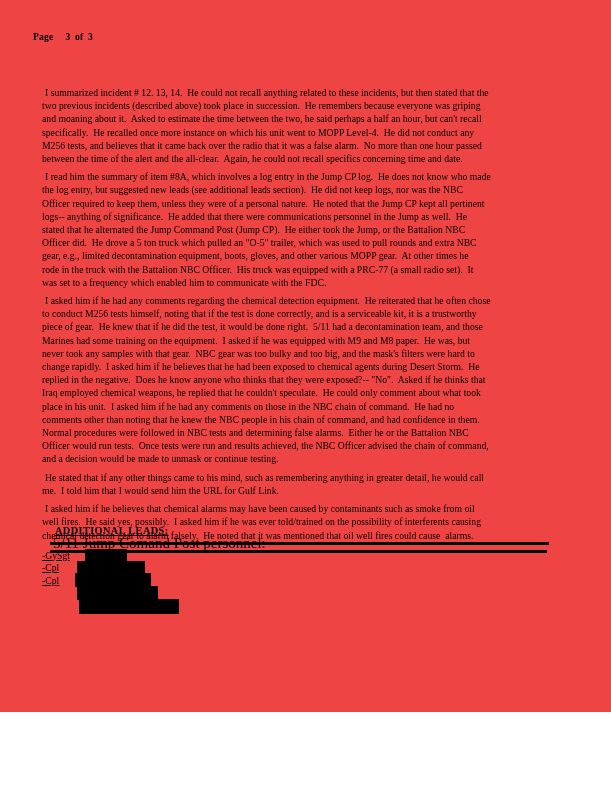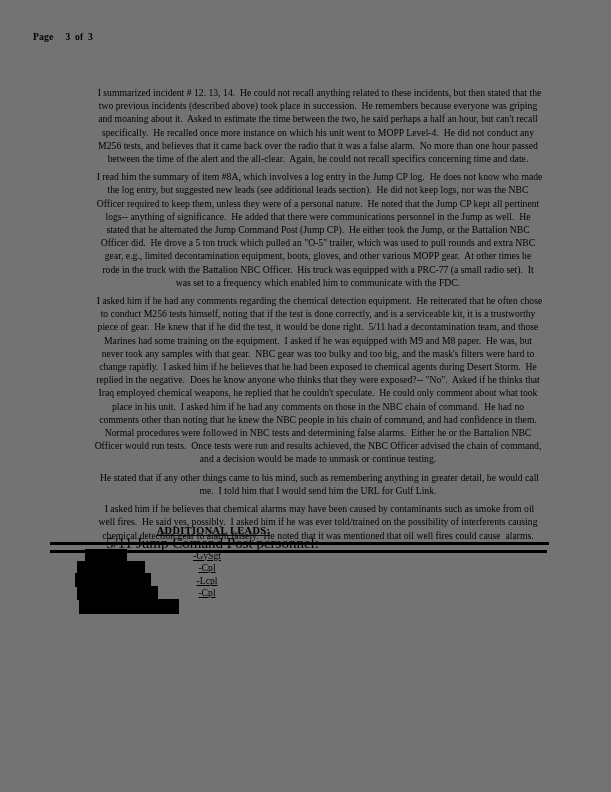--- a/index.html
+++ b/index.html
@@ -3,26 +3,25 @@
 <meta charset="utf-8">
 <style>
   html, body {
     margin: 0;
     padding: 0;
     background: #ffffff;
   }
   .page {
     position: relative;
     width: 611px;
-    height: 792px;
-    background: #737373;
+    height: 712px;
+    background: #ef4444;
     font-family: "Liberation Serif", "DejaVu Serif", serif;
     color: #000000;
     overflow: hidden;
-    text-align: center;
   }
   .page-header {
     position: absolute;
     top: 31px;
     left: 33px;
     font-size: 9.6px;
     font-weight: bold;
     letter-spacing: 0.2px;
     white-space: nowrap;
   }
@@ -136,21 +135,20 @@
 
   <div class="rule rule-1"></div>
   <div class="rule rule-2"></div>
 
   <div class="leads">
     <div class="leads-heading">ADDITIONAL LEADS:</div>
     <div class="leads-subheading">5/11 Jump Comand Post personnel:</div>
 
     <div class="lead-row">-GySgt</div>
     <div class="lead-row">-Cpl</div>
-    <div class="lead-row">-Lcpl</div>
     <div class="lead-row">-Cpl</div>
 
     <div class="redaction redact-1"></div>
     <div class="redaction redact-2"></div>
     <div class="redaction redact-3"></div>
     <div class="redaction redact-4"></div>
     <div class="redaction redact-5"></div>
   </div>
 
 </div>

